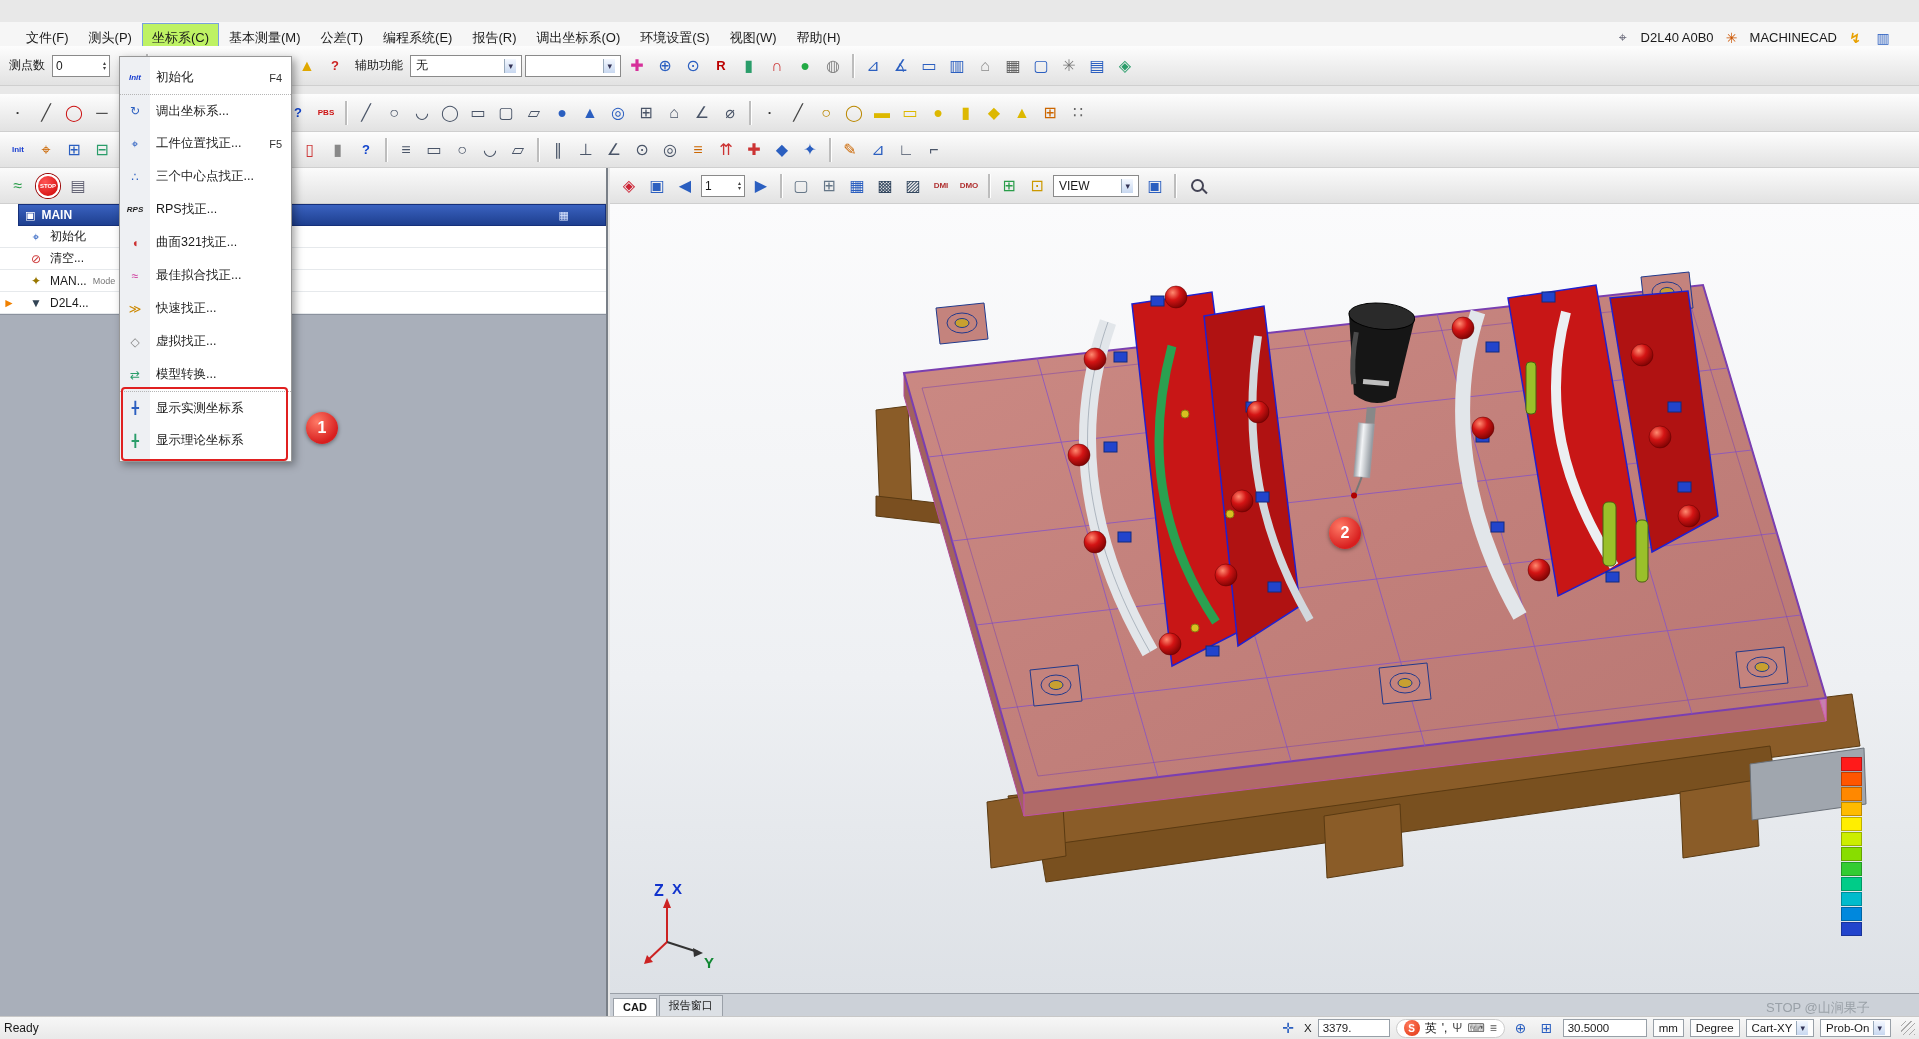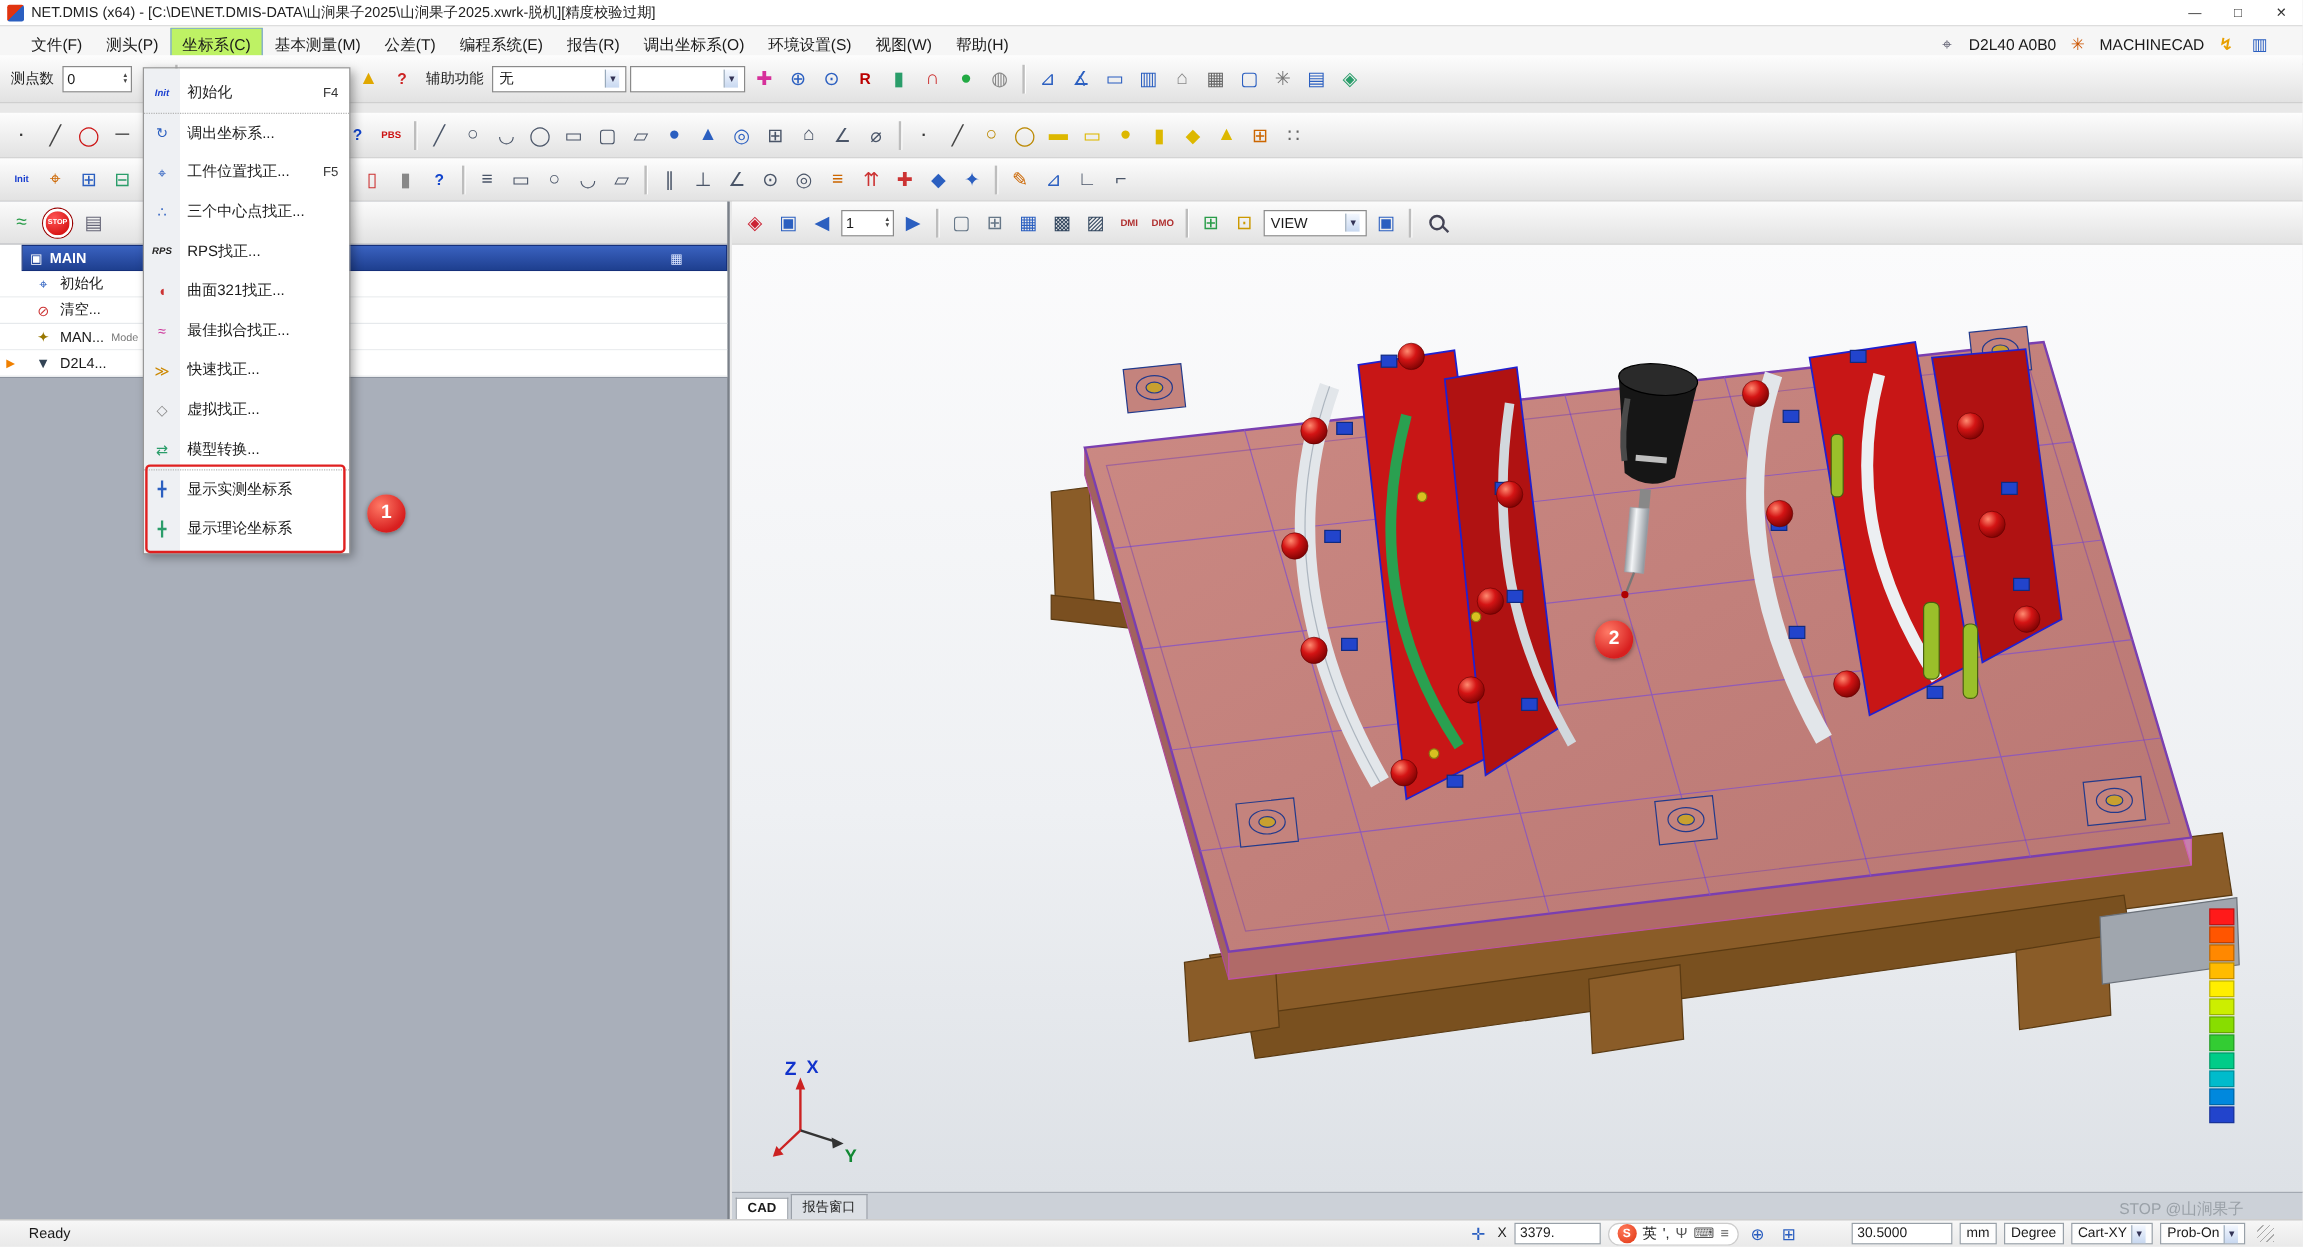--- a/index.html
+++ b/index.html
@@ -78,47 +78,38 @@
   .coord-menu { position:absolute; left:119px; top:56px; width:173px; padding:4px 0; z-index:50; border:1px solid #979797; box-shadow:3px 3px 8px rgba(0,0,0,.35); background:linear-gradient(to right,#eef0f3 0,#eef0f3 30px,#fff 30px); }
   .cm-item { height:33px; display:flex; align-items:center; gap:6px; padding-right:9px; font-size:12.5px; color:#1b1b1b; }
   .cm-item.sect { border-top:1px dotted #b5b5b5; }
   .cm-icon { flex:0 0 30px; text-align:center; font-size:12px; }
   .cm-icon.cm-txt { font-size:8px; font-weight:bold; font-style:italic; }
   .cm-label { white-space:nowrap; }
   .cm-short { margin-left:auto; font-size:11px; color:#333; }
   .red-box { position:absolute; left:121px; top:387px; width:167px; height:74px; border:2px solid #e02020; border-radius:4px; z-index:56; }
 
   
-  .statusbar { position:absolute; left:0; right:0; bottom:0; height:23px; background:linear-gradient(#f7f7f7,#e9e9e9); border-top:1px solid #c8c8c8; display:flex; align-items:center; padding:0 24px; font-size:12px; }
+  .statusbar { position:absolute; left:0; right:0; bottom:0; height:23px; background:linear-gradient(#f7f7f7,#e9e9e9); border-top:1px solid #c8c8c8; display:flex; align-items:center; padding:0 4px; font-size:12px; }
   .sb-right { margin-left:auto; display:flex; align-items:center; gap:6px; }
   .sb-label { font-size:11.5px; }
   .sb-input { background:#fff; border:1px solid #98a0a8; height:18px; width:72px; padding:0 4px; font-size:11.5px; display:inline-flex; align-items:center; }
-  .sb-input.wide { width:84px;margin-left:36px; }
+  .sb-input.wide { width:84px; }
   .sb-combo { background:#fdfdfd; border:1px solid #98a0a8; height:18px; padding:0 5px; font-size:11.5px; display:inline-flex; align-items:center; gap:4px; }
   .ime-bar { background:#fff; border:1px solid #ccc; border-radius:10px; height:19px; display:flex; align-items:center; gap:5px; padding:0 7px; }
   .slogo { width:16px; height:16px; border-radius:50%; background:radial-gradient(circle at 35% 30%,#ff7a5c,#e03410); color:#fff; font-weight:bold; font-size:10px; display:flex; align-items:center; justify-content:center; }
   .imeico { font-size:12px; color:#555; }
   .grip { width:14px; height:14px; margin-left:4px; background:repeating-linear-gradient(135deg,transparent 0 3px,#aaa 3px 4px); }
 
   .watermark { position:absolute; left:1766px; top:999px; font-size:13px; color:#9aa1a8; z-index:70; white-space:nowrap; }
 </style>
 </head>
 <body>
 
 <div class="app">
 
-  <div class="titlebar">
-    <span class="appicon"></span>
-    <span class="title-text">NET.DMIS (x64) - [C:\DE\NET.DMIS-DATA\山涧果子2025\山涧果子2025.xwrk-脱机][精度校验过期]</span>
-    <span class="win-controls">
-      <span class="wc">—</span>
-      <span class="wc">□</span>
-      <span class="wc">✕</span>
-    </span>
-  </div>
 
   <div class="menubar">
     <span class="menu-items">
 
     <span class="menu-item">文件(F)</span>
         <span class="menu-item">测头(P)</span>
         <span class="menu-item active">坐标系(C)</span>
         <span class="menu-item">基本测量(M)</span>
         <span class="menu-item">公差(T)</span>
         <span class="menu-item">编程系统(E)</span>

